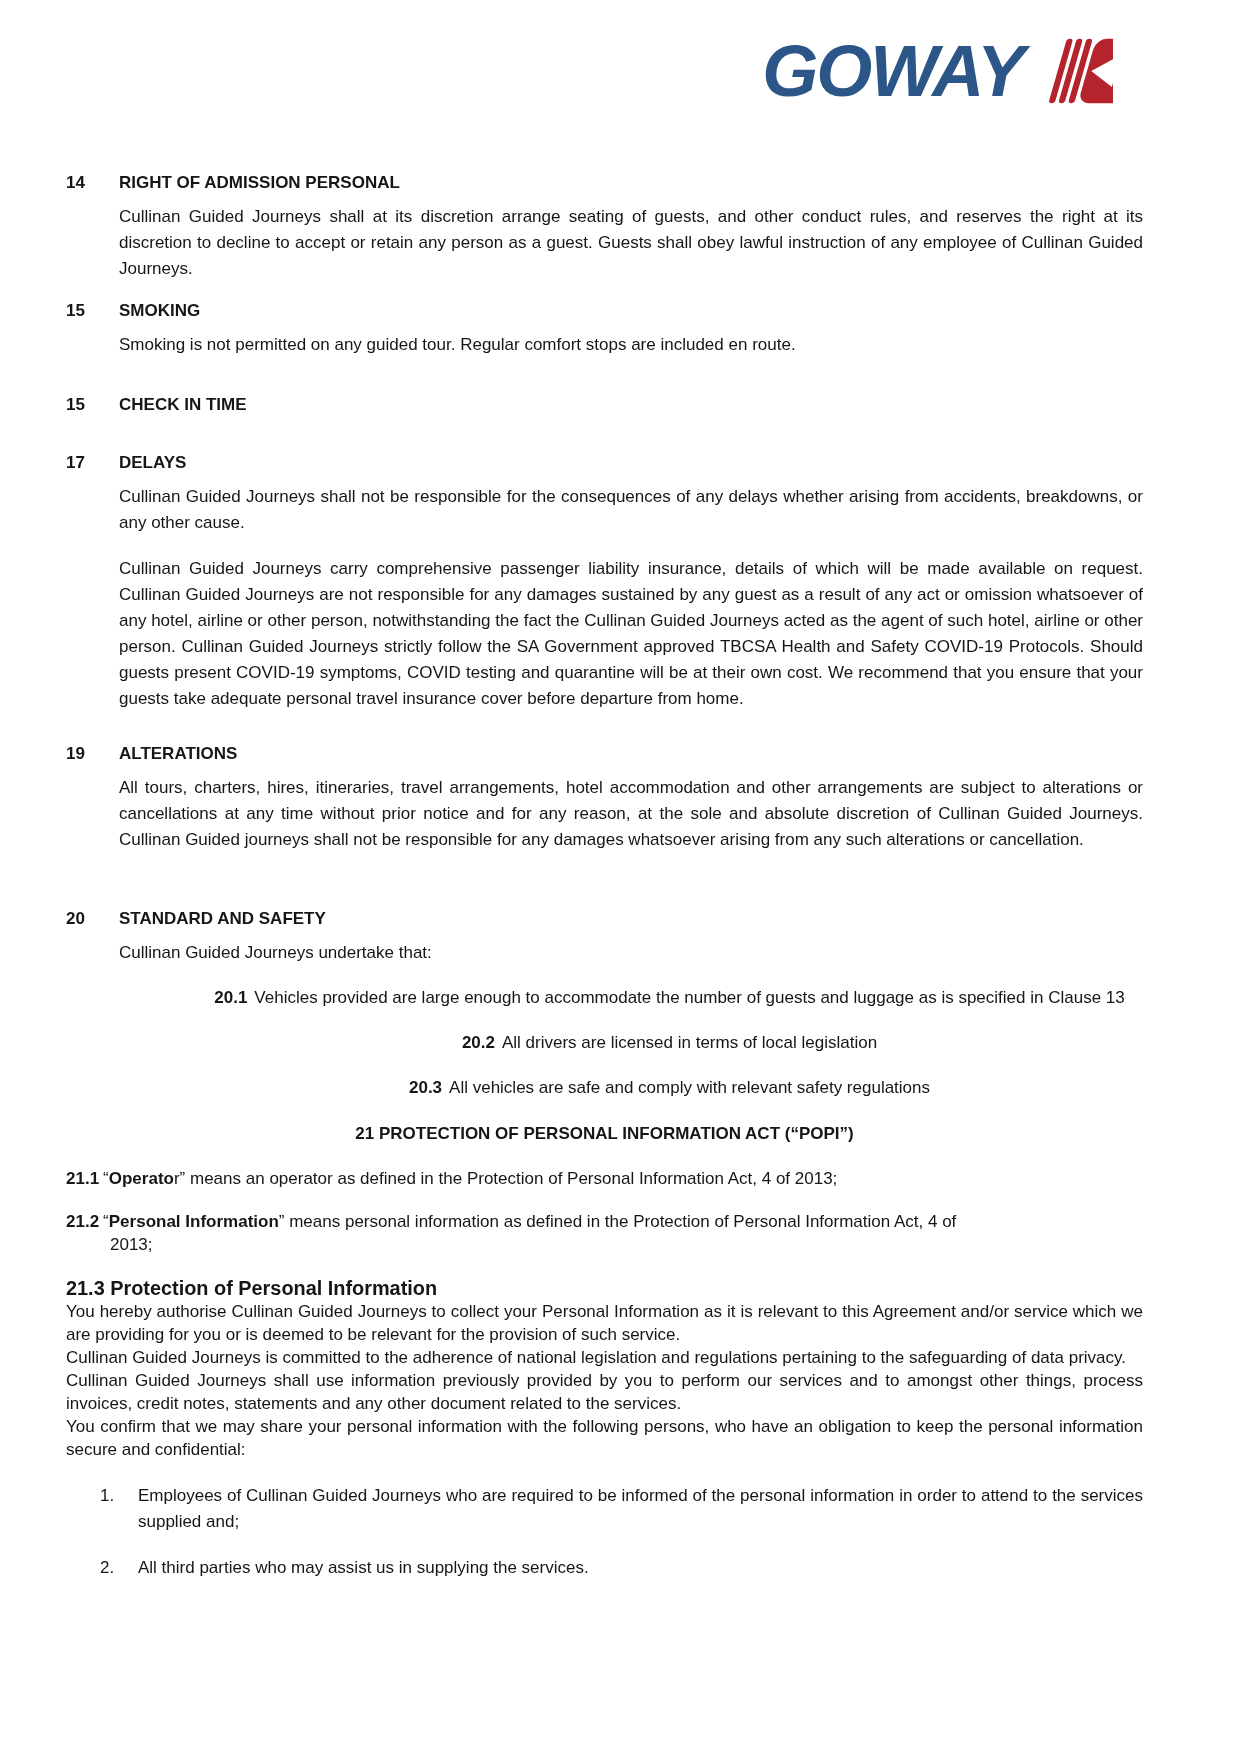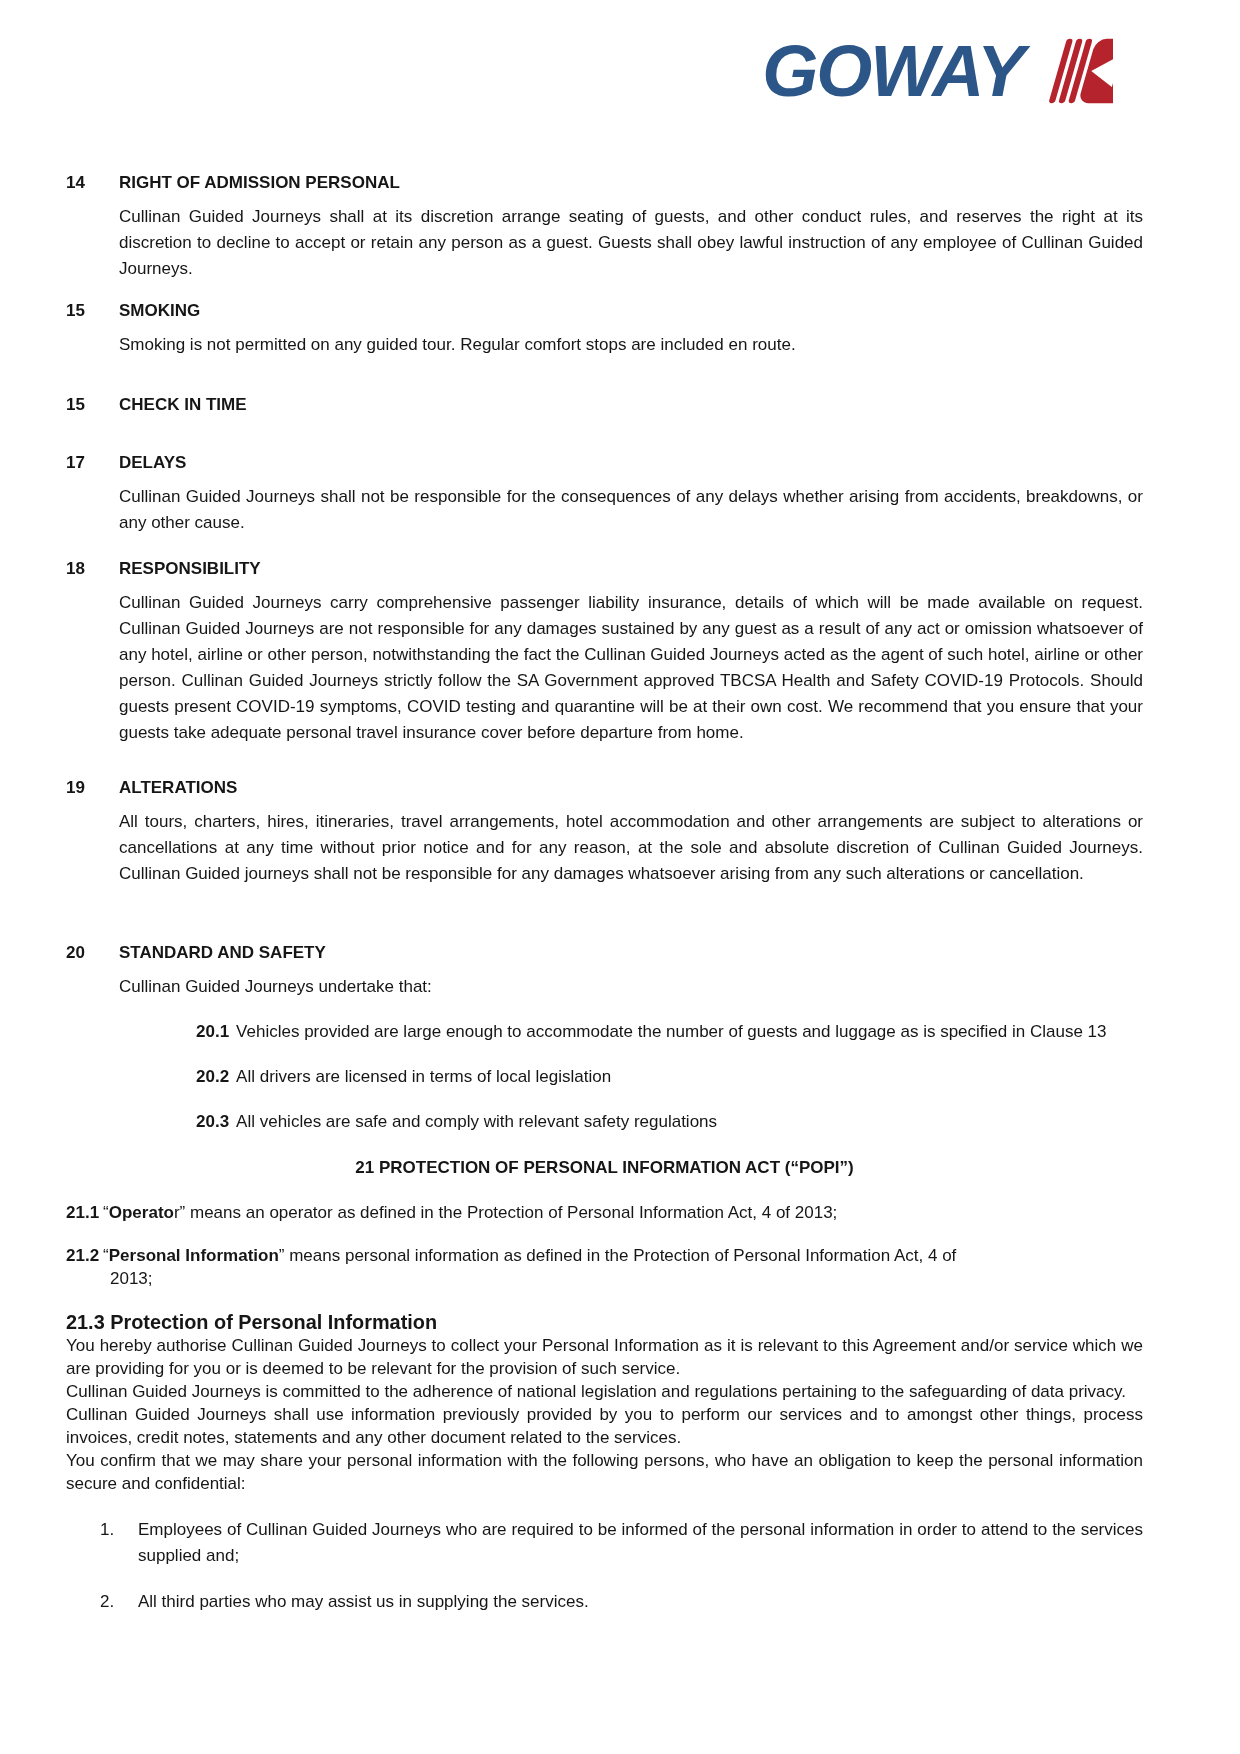--- a/index.html
+++ b/index.html
@@ -34,21 +34,21 @@
   .clause-num{font-weight:bold;width:53px;flex:0 0 53px;}
   .clause-title{font-weight:bold;font-size:17px;margin:0;line-height:26px;}
   .body{margin:0;padding-left:53px;text-align:justify;}
   .m14{margin-bottom:16px;}
   .m15{margin-bottom:34px;}
   .m16{margin-bottom:32px;}
   .m17{margin-bottom:20px;}
   .m18{margin-bottom:29px;}
   .m19{margin-bottom:53px;}
   .m20{margin-bottom:14px;}
-  .sub{margin:19px 0 0 0;padding-left:130px;}
+  .sub{margin:19px 0 0 0;padding-left:130px;text-align:center;}
   .subnum{font-weight:bold;margin-right:7px;}
   
   .popi{font-size:17px;line-height:23px;}
   .popi-heading{font-weight:bold;font-size:17px;margin:20px 0 0 0;line-height:26px;text-align:center;}
   .popi-def{margin:20px 0 0 0;}
   .def-num{font-weight:bold;margin-right:4px;}
   .def-bold{font-weight:bold;}
   .line2{padding-left:44px;}
   .popi-sub-heading{font-weight:bold;margin:21px 0 0 0;}
   .popi-par{margin:0;text-align:justify;}
@@ -106,24 +106,20 @@
 
     <section class="clause m17">
       <div class="clause-head">
         <span class="clause-num">17</span>
         <h2 class="clause-title">DELAYS</h2>
       </div>
       <p class="body">Cullinan Guided Journeys shall not be responsible for the consequences of any delays whether arising from accidents, breakdowns, or any other cause.</p>
     </section>
 
     <section class="clause m18">
-      <div class="clause-head">
-        <span class="clause-num">18</span>
-        <h2 class="clause-title">RESPONSIBILITY</h2>
-      </div>
       <p class="body">Cullinan Guided Journeys carry comprehensive passenger liability insurance, details of which will be made available on request. Cullinan Guided Journeys are not responsible for any damages sustained by any guest as a result of any act or omission whatsoever of any hotel, airline or other person, notwithstanding the fact the Cullinan Guided Journeys acted as the agent of such hotel, airline or other person. Cullinan Guided Journeys strictly follow the SA Government approved TBCSA Health and Safety COVID-19 Protocols. Should guests present COVID-19 symptoms, COVID testing and quarantine will be at their own cost. We recommend that you ensure that your guests take adequate personal travel insurance cover before departure from home.</p>
     </section>
 
     <section class="clause m19">
       <div class="clause-head">
         <span class="clause-num">19</span>
         <h2 class="clause-title">ALTERATIONS</h2>
       </div>
       <p class="body">All tours, charters, hires, itineraries, travel arrangements, hotel accommodation and other arrangements are subject to alterations or cancellations at any time without prior notice and for any reason, at the sole and absolute discretion of Cullinan Guided Journeys. Cullinan Guided journeys shall not be responsible for any damages whatsoever arising from any such alterations or cancellation.</p>
     </section>

